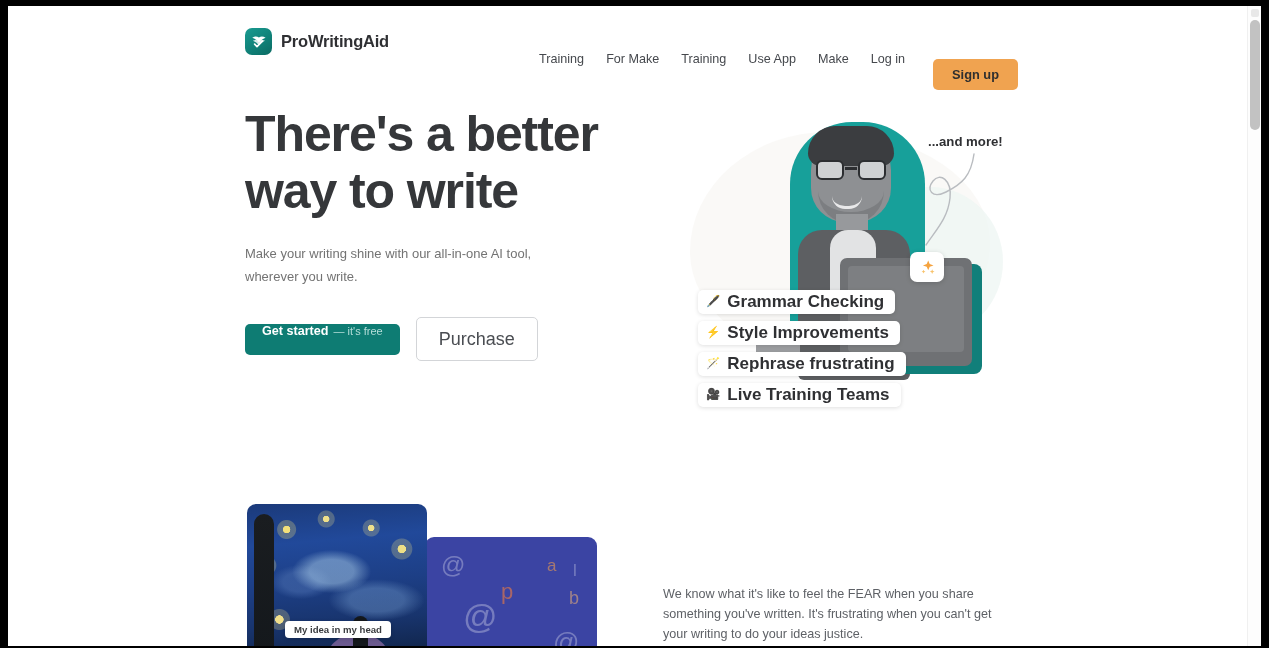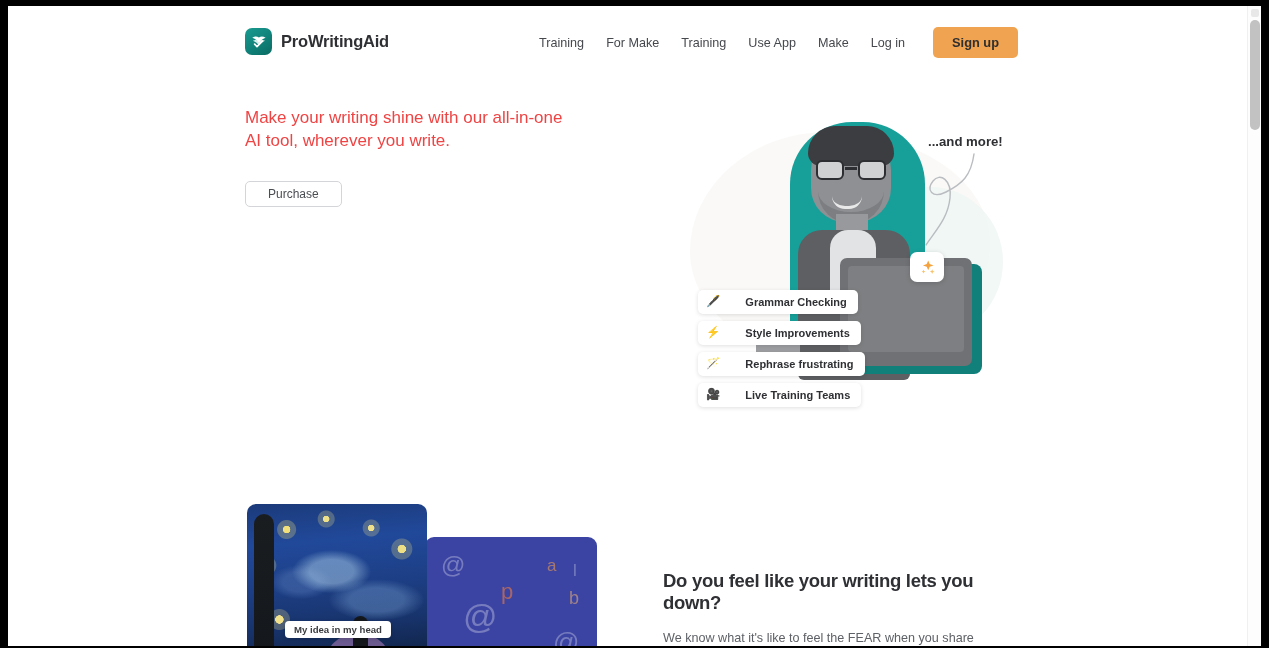--- a/index.html
+++ b/index.html
@@ -128,20 +128,21 @@
     background: #f0a350;
     color: #2f2f2f;
     font-size: 12.8px;
     font-weight: bold;
     padding: 8px 19px;
     border: none;
     border-radius: 5px;
     cursor: pointer;
     font-family: "Liberation Sans", sans-serif;
     white-space: nowrap;
+    margin-top: 32px;
   }
 
   
   #hero {
     position: absolute;
     left: 0;
     top: 56px;
     width: 1239px;
     height: 420px;
   }
@@ -155,23 +156,24 @@
 
   #hero-title {
     font-size: 50px;
     line-height: 57px;
     font-weight: bold;
     color: #35373a;
     letter-spacing: -1.1px;
   }
 
   #hero-subtitle {
-    font-size: 17px;
+    margin-top: 22px;
+    font-size: 13px;
     line-height: 23px;
-    color: #ef4444;
+    color: #737373;
     max-width: 330px;
   }
 
   #hero-actions {
     margin-top: 29px;
     display: flex;
     align-items: center;
     gap: 16px;
   }
 
@@ -196,24 +198,24 @@
   #get-started-note {
     color: #b5ded9;
     font-size: 11px;
     white-space: nowrap;
   }
 
   #purchase-button {
     background: #ffffff;
     border: 1px solid #d3d5d8;
     border-radius: 5px;
-    height: 26px;
+    height: 44px;
     padding: 0 22px;
     color: #4a4d52;
-    font-size: 12px;
+    font-size: 18px;
     cursor: pointer;
     font-family: "Liberation Sans", sans-serif;
     white-space: nowrap;
   }
 
   #hero-fineprint {
     margin-top: 29px;
     font-size: 11.6px;
     color: #8a8d92;
   }
@@ -401,24 +403,23 @@
     padding: 0 11px 0 8px;
     box-shadow: 0 1px 4px rgba(0,0,0,.13);
     white-space: nowrap;
   }
   .feature-chip .chip-icon {
     font-size: 11.5px;
     line-height: 1;
     flex: none;
   }
   .feature-chip .chip-label {
-    font-size: 11px;
+    font-size: 17px;
     color: #2f3033;
     font-weight: bold;
-    margin-left: 18px;
   }
   #chip-0 { left: 30px; top: 178px; }
   #chip-1 { left: 30px; top: 209px; }
   #chip-2 { left: 30px; top: 240px; }
   #chip-3 { left: 30px; top: 271px; }
 
   
   #section-two {
     position: absolute;
     left: 0;
@@ -564,23 +565,28 @@
           <a class="nav-link">Make</a>
           <a class="nav-link">Log in</a>
           <button id="signup-button">Sign up</button>
         </nav>
 
       </header>
 
       <section id="hero">
 
         <div id="hero-copy">
+          <h1 id="hero-title">There's a better way to write</h1>
           <p id="hero-subtitle">Make your writing shine with our all-in-one AI tool, wherever you write.</p>
 
           <div id="hero-actions">
+            <button id="get-started-button">
+              <span id="get-started-label">Get started</span>
+              <span id="get-started-note">— it's free</span>
+            </button>
             <button id="purchase-button">Purchase</button>
           </div>
 
         </div>
 
         <div id="hero-illustration">
 
           <div id="illus-blob"></div>
           <div id="illus-blob-2"></div>
 
@@ -657,21 +663,20 @@
           <div id="art-starry">
             <div id="art-moon-hill"></div>
             <div id="art-cypress"></div>
             <div id="art-cypress-2"></div>
           </div>
 
           <div id="idea-caption">My idea in my head</div>
         </div>
 
         <div id="section-two-copy">
-          <h2 id="section-two-title">Do you feel like your writing lets you down?</h2>
           <p id="section-two-body">We know what it's like to feel the FEAR when you share something you've written. It's frustrating when you can't get your writing to do your ideas justice.</p>
         </div>
 
       </section>
 
     </div>
 
     <div id="scrollbar-track">
       <div id="scrollbar-cap"></div>
       <div id="scrollbar-thumb"></div>

